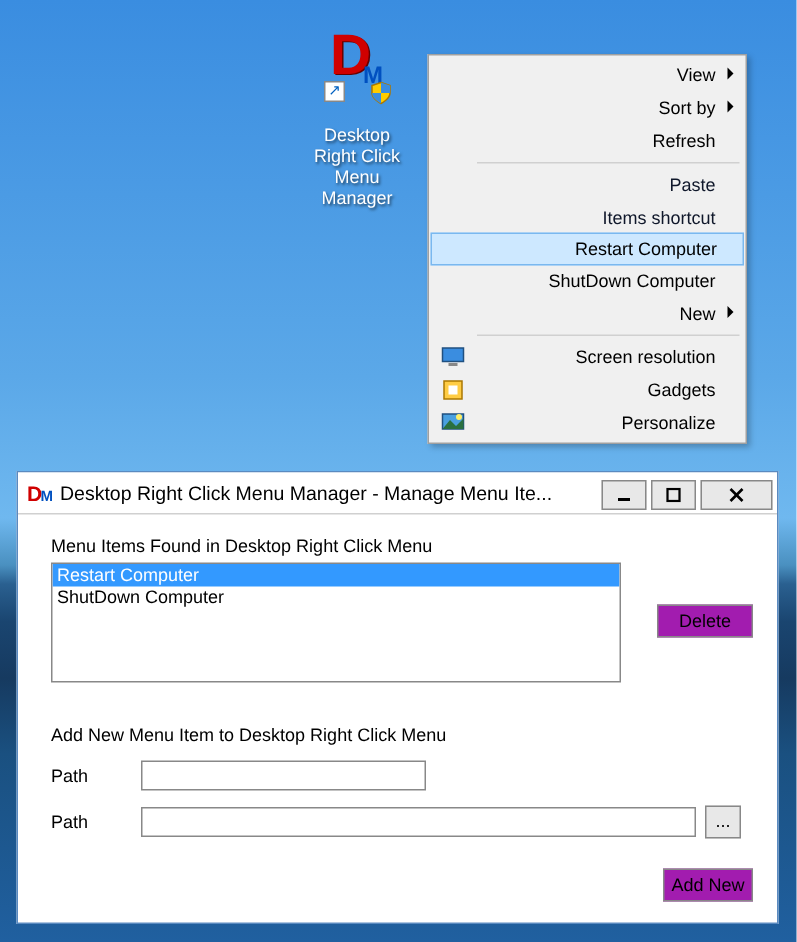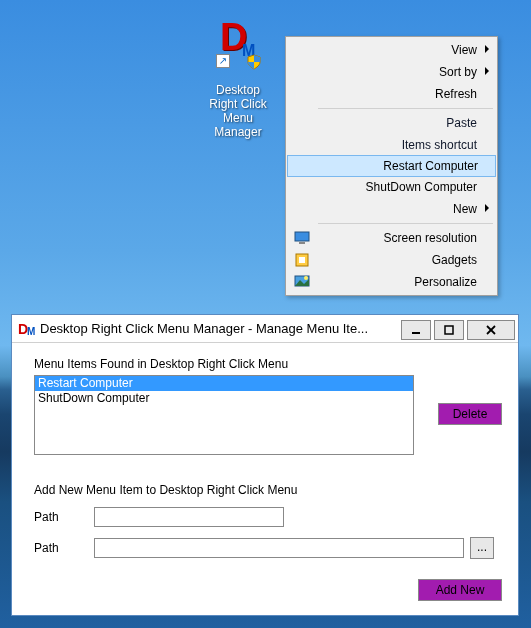--- a/index.html
+++ b/index.html
@@ -231,21 +231,21 @@
     margin-left: 6px;
     border: 1px solid #888;
     background: #e8e8e8;
     text-align:center;
     line-height: 18px;
   }
   .addnew-btn {
     position: absolute;
     right: 16px;
     bottom: 14px;
-    width: 84px;
+    width: 60px;
   }
 
   svg { display:block; }
 </style>
 </head>
 <body>
 
 <div class="desktop-icon">
   <div class="icon-graphic">
     <span class="letter">D</span>

